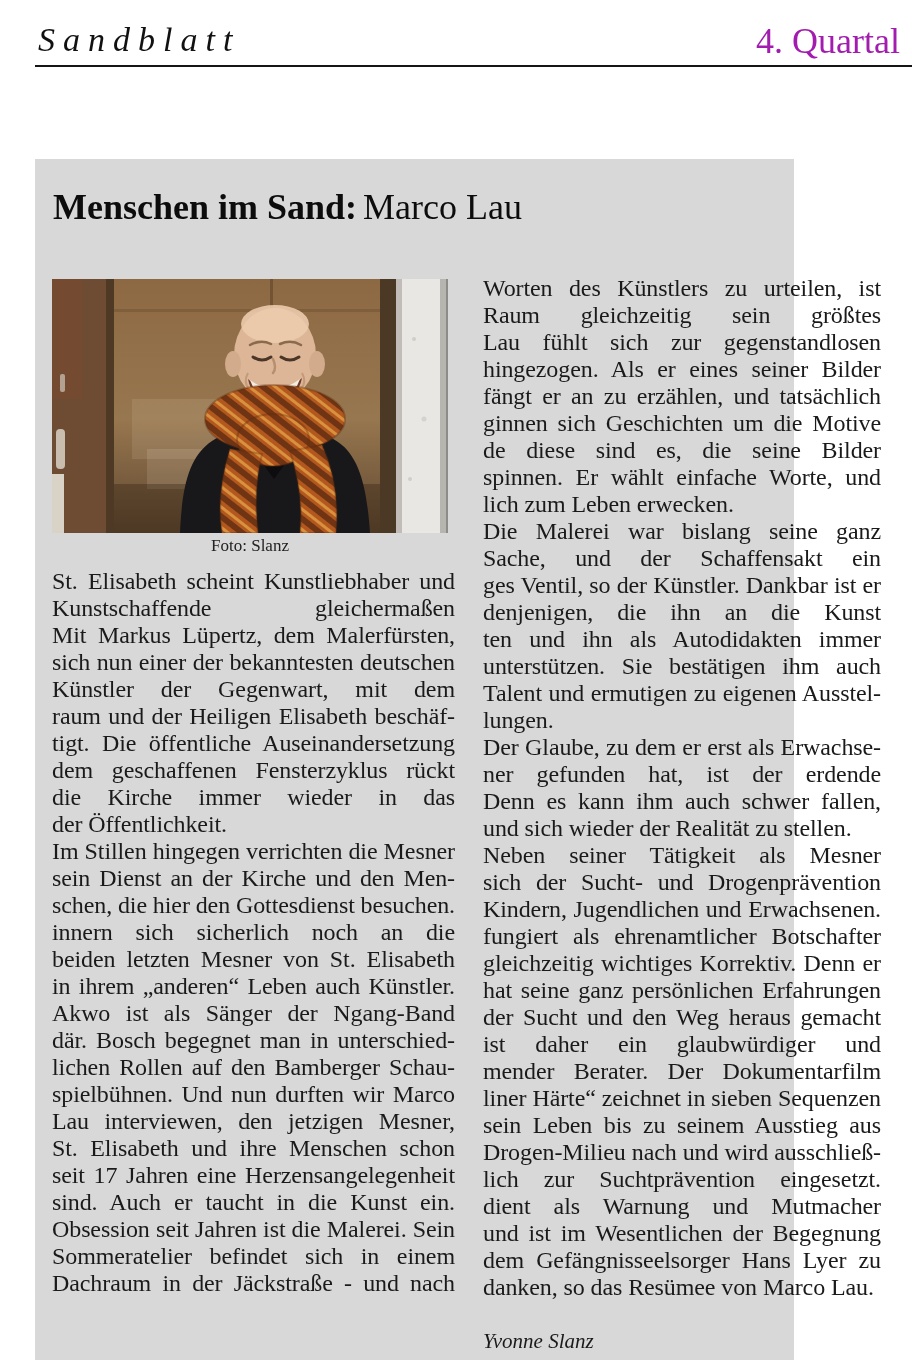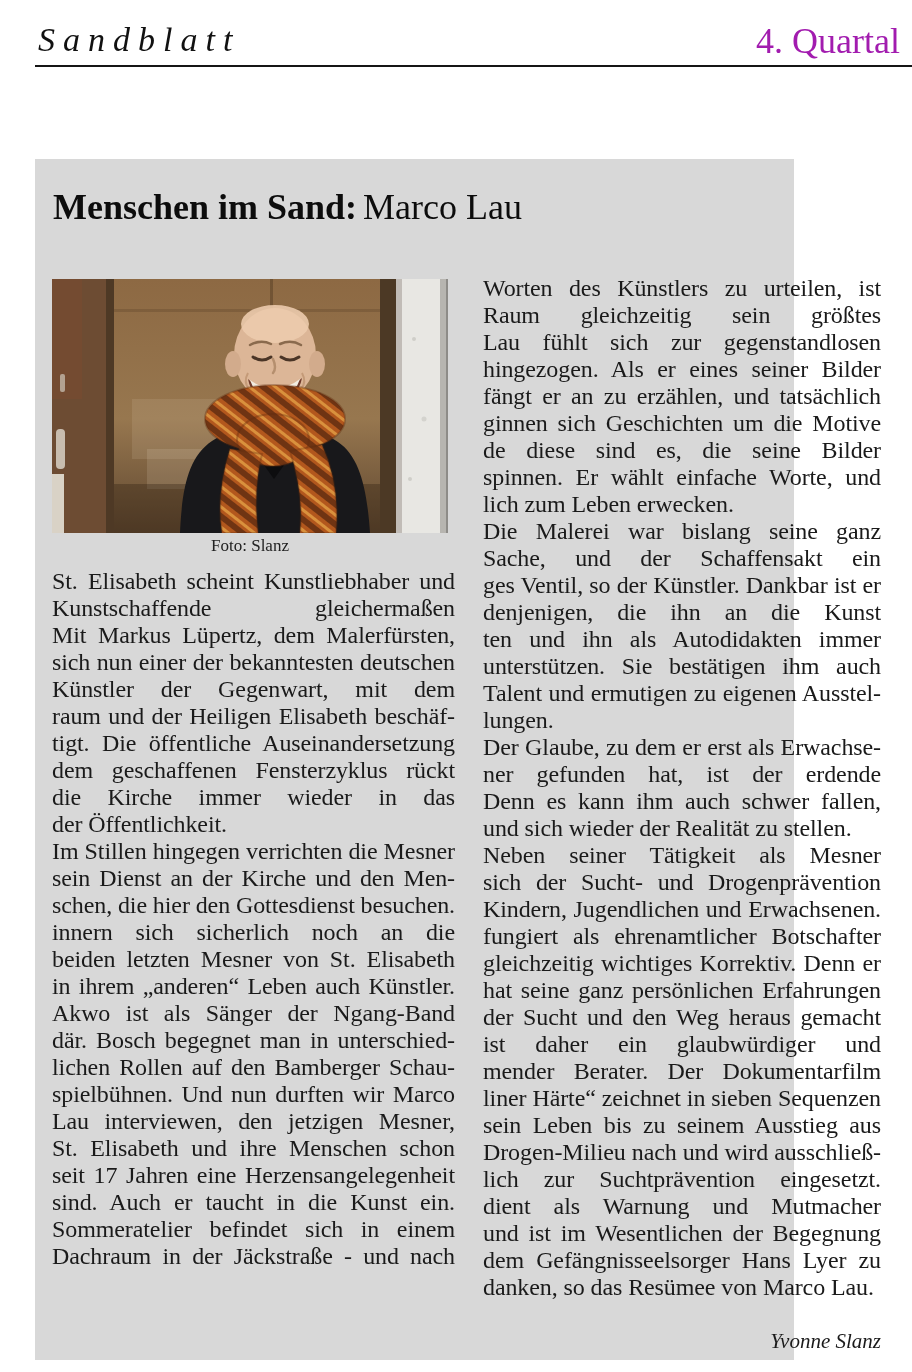--- a/index.html
+++ b/index.html
@@ -52,21 +52,21 @@
   }
   .col-left  { left:17px;  top:409px; width:403px; }
   .col-right { left:448px; top:116px; width:398px; }
   .line {
     height:27px; overflow:hidden;
     text-align:justify; text-align-last:justify;
   }
   .line.end { text-align-last:left; }
   .byline {
     position:absolute; left:448px; top:1169px; width:398px;
-    text-align:right; font-style:italic; font-size:21px; line-height:27px;
+    font-style:italic; font-size:21px; line-height:27px;
   }
 </style>
 </head>
 <body>
 
 <div class="masthead">Sandblatt</div>
 <div class="issue">4. Quartal</div>
 <div class="header-rule"></div>
 
 <div class="article-box">
@@ -157,20 +157,21 @@
       <div class="line">beiden letzten Mesner von St. Elisabeth sind</div>
       <div class="line">in ihrem „anderen“ Leben auch Künstler.</div>
       <div class="line">Akwo ist als Sänger der Ngang-Band legen-</div>
       <div class="line">där. Bosch begegnet man in unterschied-</div>
       <div class="line">lichen Rollen auf den Bamberger Schau-</div>
       <div class="line">spielbühnen. Und nun durften wir Marco</div>
       <div class="line">Lau interviewen, den jetzigen Mesner, dem</div>
       <div class="line">St. Elisabeth und ihre Menschen schon</div>
       <div class="line">seit 17 Jahren eine Herzensangelegenheit</div>
       <div class="line">sind. Auch er taucht in die Kunst ein. Seine</div>
+      <div class="line">Obsession seit Jahren ist die Malerei. Sein</div>
       <div class="line">Sommeratelier befindet sich in einem großen</div>
       <div class="line">Dachraum in der Jäckstraße - und nach den</div>
     </div>
   <div class="col col-right">
       <div class="line">Worten des Künstlers zu urteilen, ist dieser</div>
       <div class="line end">Raum gleichzeitig sein größtes Kunstwerk.</div>
       <div class="line">Lau fühlt sich zur gegenstandlosen Malerei</div>
       <div class="line">hingezogen. Als er eines seiner Bilder zeigt,</div>
       <div class="line">fängt er an zu erzählen, und tatsächlich be-</div>
       <div class="line">ginnen sich Geschichten um die Motive zu</div>

